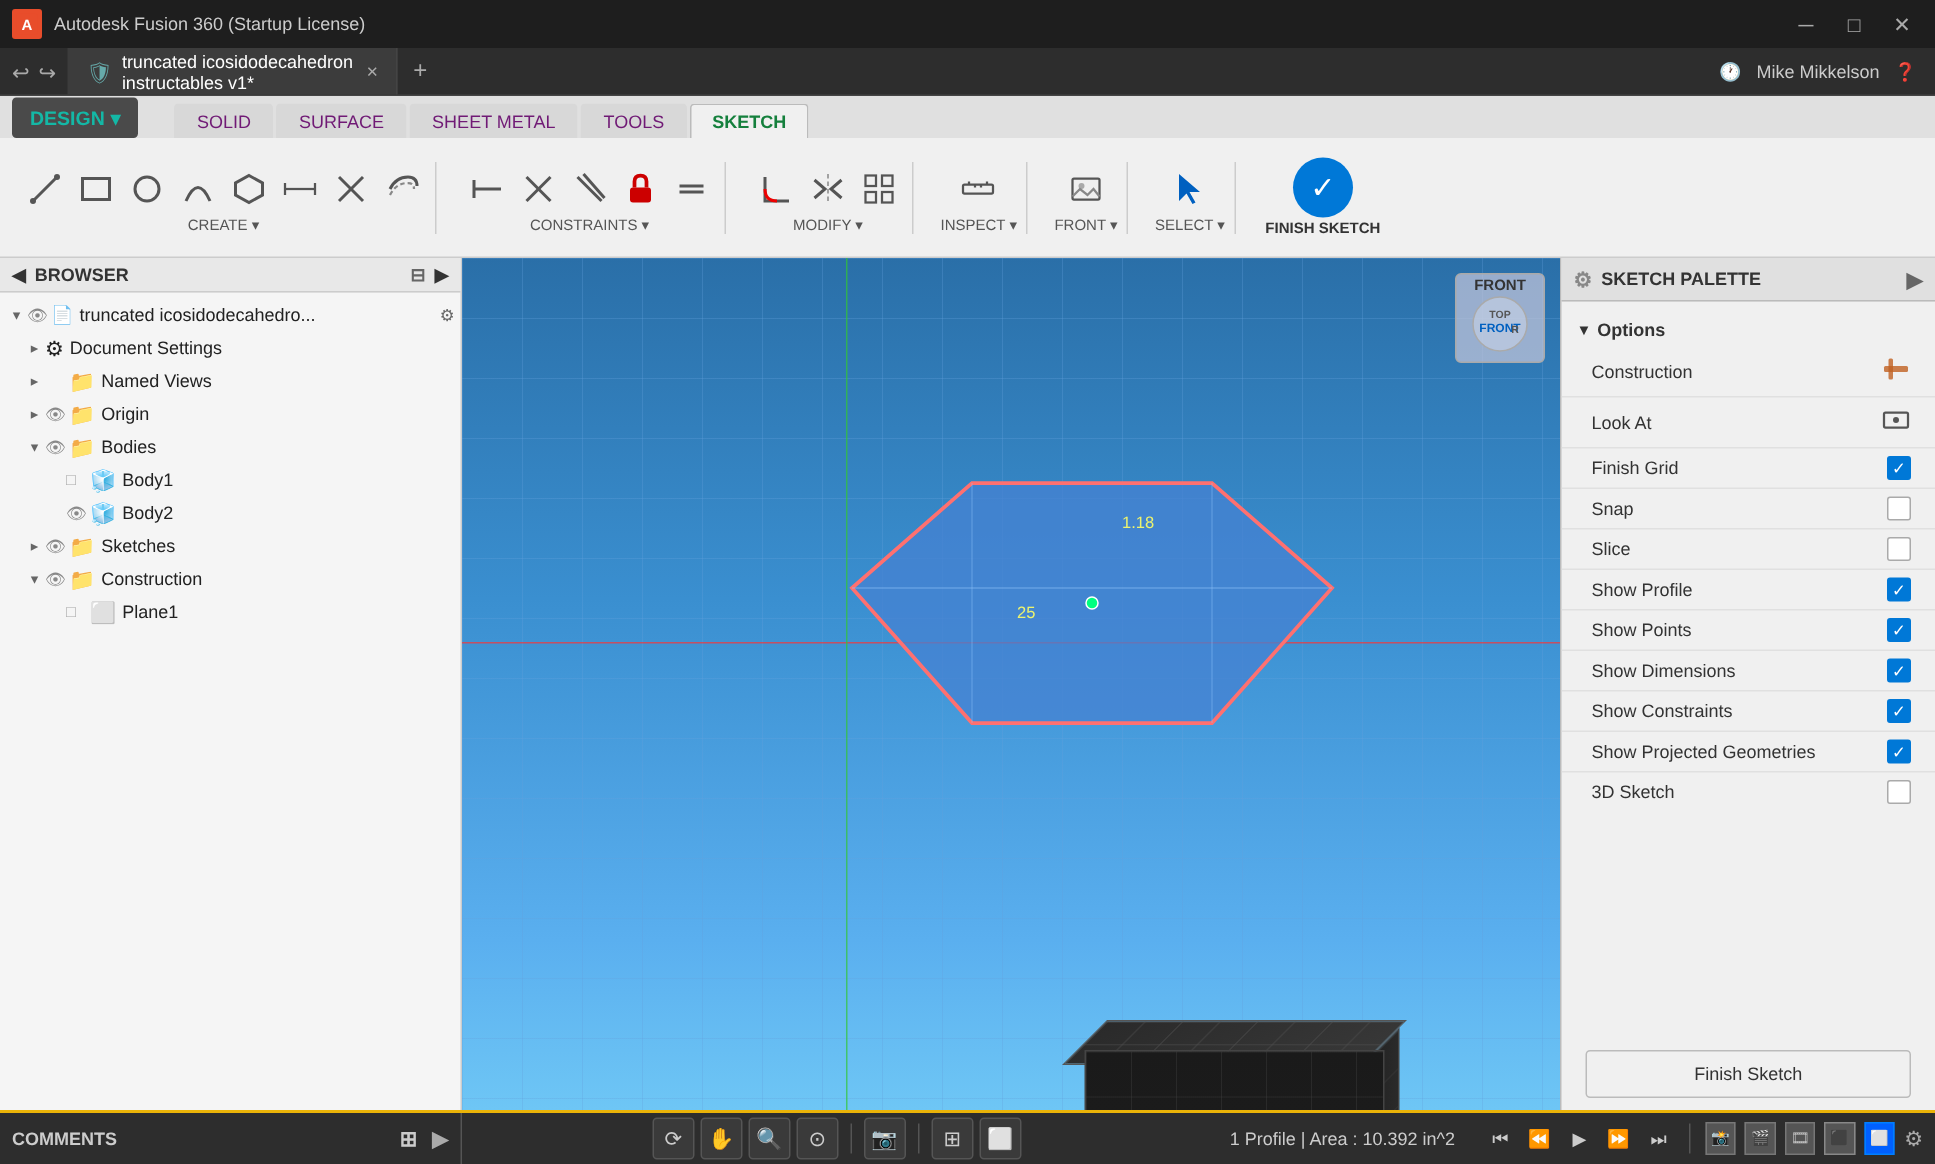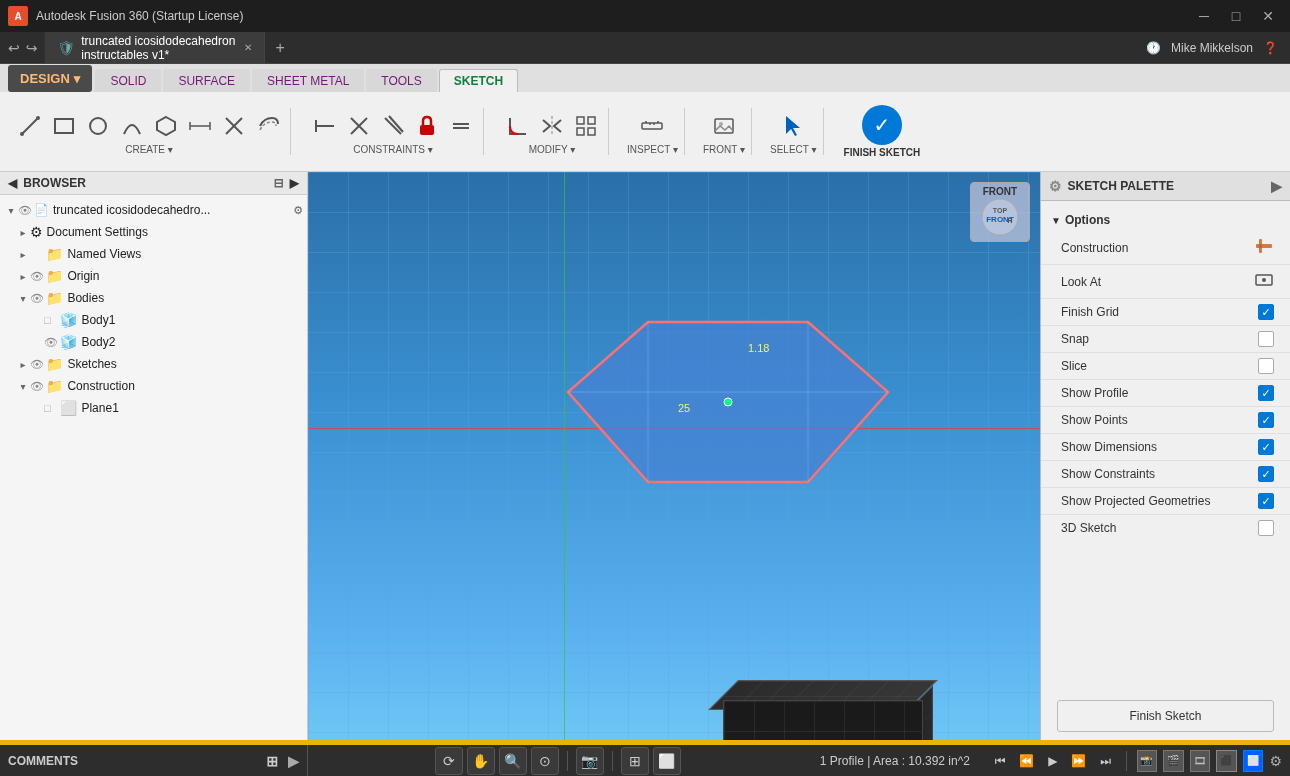--- a/index.html
+++ b/index.html
@@ -91,28 +91,28 @@
       flex: 1;
       display: flex;
       align-items: center;
       padding: 4px 8px;
       gap: 12px;
     }
 
     
     .design-btn {
       background: #4a4a4a;
-      color: #fdba74;
+      color: #14b8a6;
       padding: 6px 12px;
       border-radius: 3px;
       cursor: pointer;
       font-size: 13px;
       font-weight: bold;
       display: flex; align-items: center; gap: 4px;
-      margin-right: 3px;
+      margin-right: 24px;
     }
 
     
     #main {
       display: flex;
       height: calc(776px - 32px - 32px - 108px - 36px);
     }
 
     
     #browser {
@@ -255,21 +255,21 @@
       font-size: 11px; font-weight: bold; color: #333;
       border: 1px solid #aaa;
     }
 
     
     #bottom-bar {
       height: 36px;
       background: #2d2d2d;
       display: flex;
       align-items: center;
-      border-top: 5px solid #eab308;
+      border-top: 2px solid #eab308;
     }
     #comments-section {
       width: 308px;
       border-right: 1px solid #555;
       height: 100%;
       display: flex;
       align-items: center;
       padding: 0 8px;
       color: #ccc;
       font-size: 12px;

